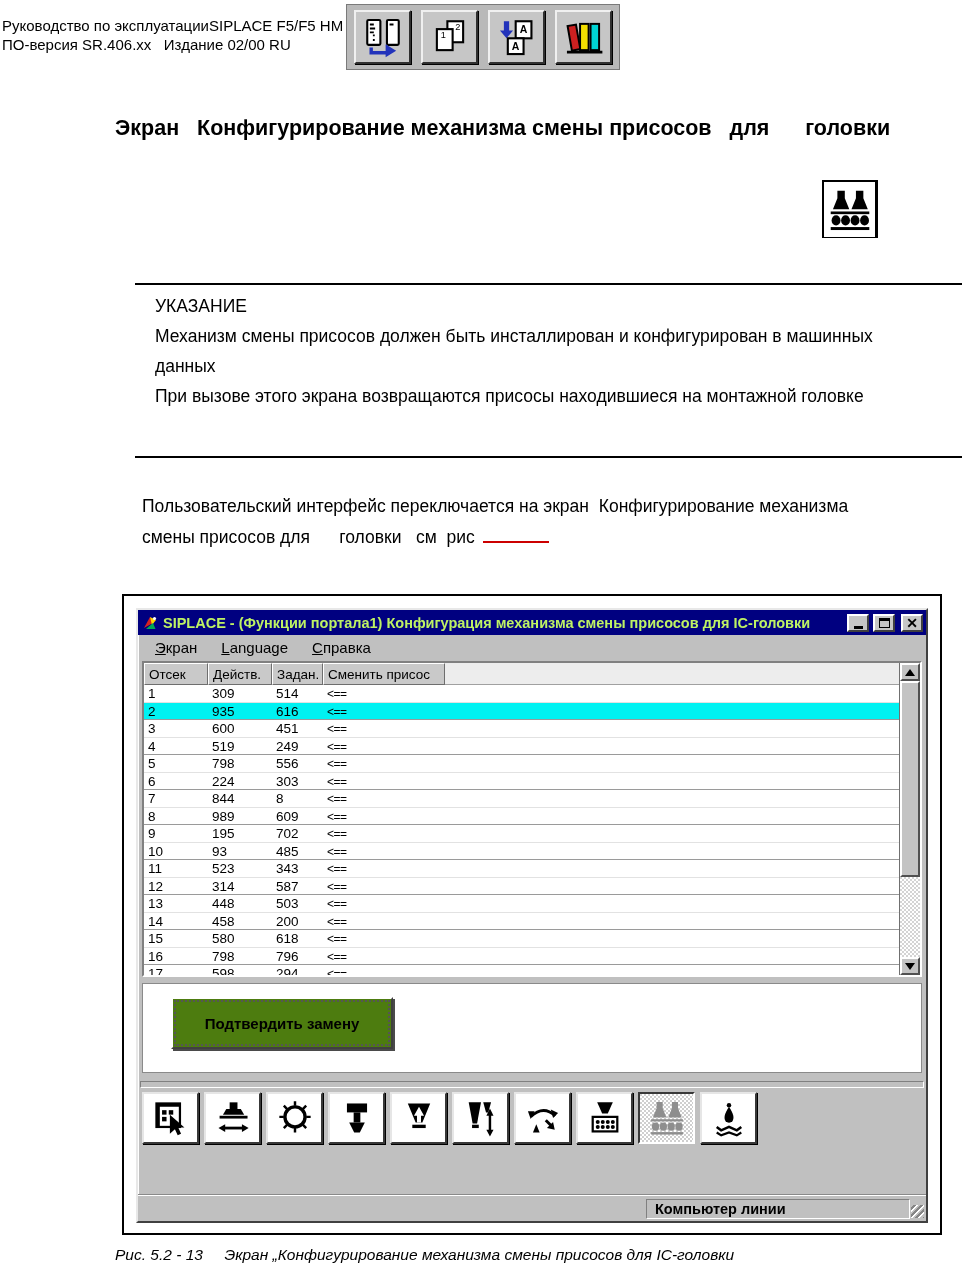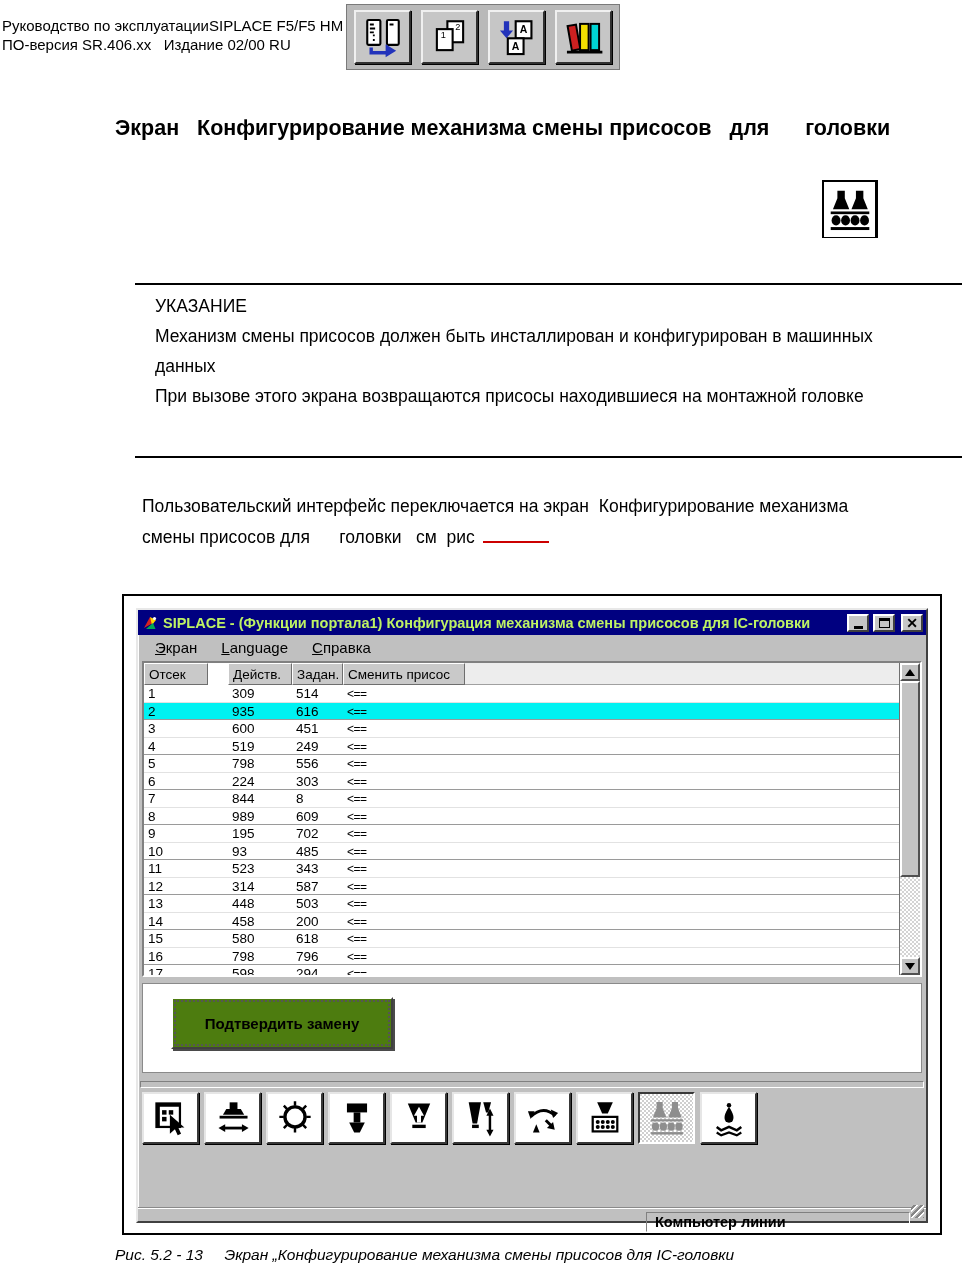--- a/index.html
+++ b/index.html
@@ -48,21 +48,21 @@
                 border:2px solid; border-color:#808080 #fff #fff #808080; }
   .thead { display:flex; margin-right:21px; height:22px; }
   .hcell { height:22px; padding:3px 0 0 4px; font-size:13.5px; background:#c9c9c9;
            border:1px solid; border-color:#fff #6e6e6e #6e6e6e #fff; overflow:hidden; white-space:nowrap; }
   .hfiller { flex:1; background:#ededed; border-bottom:1px solid #a0a0a0; }
   .tbody { margin-right:21px; height:calc(100% - 22px); overflow:hidden; }
   .trow { display:flex; height:17.5px; line-height:17px; font-size:13.5px; border-bottom:1px solid #e2e2e2; }
   .trow.group-end { border-bottom:1px solid #9a9a9a; }
   .trow.selected { background:#00f2f2; }
   .tcell { padding-left:4px; overflow:hidden; white-space:nowrap; }
-  .c0 { width:64px; } .c1 { width:64px;margin-left:20px; } .c2 { width:51px; } .c3 { width:122px; }
+  .c0 { width:64px; } .c1 { width:64px; } .c2 { width:51px; } .c3 { width:122px; }
   .tcell.c3 { font-size:12px; letter-spacing:-0.5px; padding-top:1px; }
 
   .sb { position:absolute; top:0; right:0; bottom:0; width:21px; background:#dedede; border-left:1px solid #707070; }
   .sb-btn { height:18px; background:#c3c3c3; border:2px solid; border-color:#fff #505050 #505050 #fff;
             display:flex; align-items:center; justify-content:center; }
   .sb-down { position:absolute; bottom:0; left:0; right:0; }
   .tri-up   { width:0; height:0; border-left:5px solid transparent; border-right:5px solid transparent; border-bottom:7px solid #000; }
   .tri-down { width:0; height:0; border-left:5px solid transparent; border-right:5px solid transparent; border-top:7px solid #000; }
   .sb-thumb { position:absolute; top:18px; left:0; right:0; height:196px; background:#c3c3c3;
               border:2px solid; border-color:#fff #505050 #505050 #fff; }
@@ -77,21 +77,21 @@
   .sep-strip { margin:8px 2px 0 2px; height:7px; background:#c0c0c0;
                border:1px solid; border-color:#808080 #fff #fff #808080; }
   .status-labels { margin:8px 0 0 6px; font-weight:700; font-size:15px; line-height:22px; }
 
   .tool-row { display:flex; gap:5px; margin:4px 0 0 4px; }
   .tool { width:57px; height:52px; background:#fff; border:2px solid; border-color:#e6e6e6 #383838 #383838 #e6e6e6;
           box-shadow:1px 1px 0 #000, inset 1px 1px 0 #fff; display:flex; align-items:center; justify-content:center; }
   .tool.pressed { border-color:#383838 #fff #fff #383838; box-shadow:none;
                   background:repeating-conic-gradient(#fff 0% 25%, #cfcfcf 0% 50%) 0 0/4px 4px; }
 
-  .statusbar { position:absolute; left:0; right:0; bottom:0; height:14px; background:#c0c0c0;
+  .statusbar { position:absolute; left:0; right:0; bottom:0; height:27px; background:#c0c0c0;
                border-top:1px solid #8a8a8a; box-shadow:inset 0 1px 0 #fff; }
   .status-field { position:absolute; right:16px; top:4px; width:264px; height:20px;
                   border:1px solid; border-color:#808080 #fff #fff #808080;
                   font-weight:700; font-size:14.5px; padding:1px 0 0 8px; }
   .grip { position:absolute; right:2px; bottom:3px; width:13px; height:13px;
           background:repeating-linear-gradient(135deg,#c0c0c0 0 2px,#858585 2px 4px,#fff 4px 5px); }
   svg { display:block; }
 </style>
 </head>
 <body>

